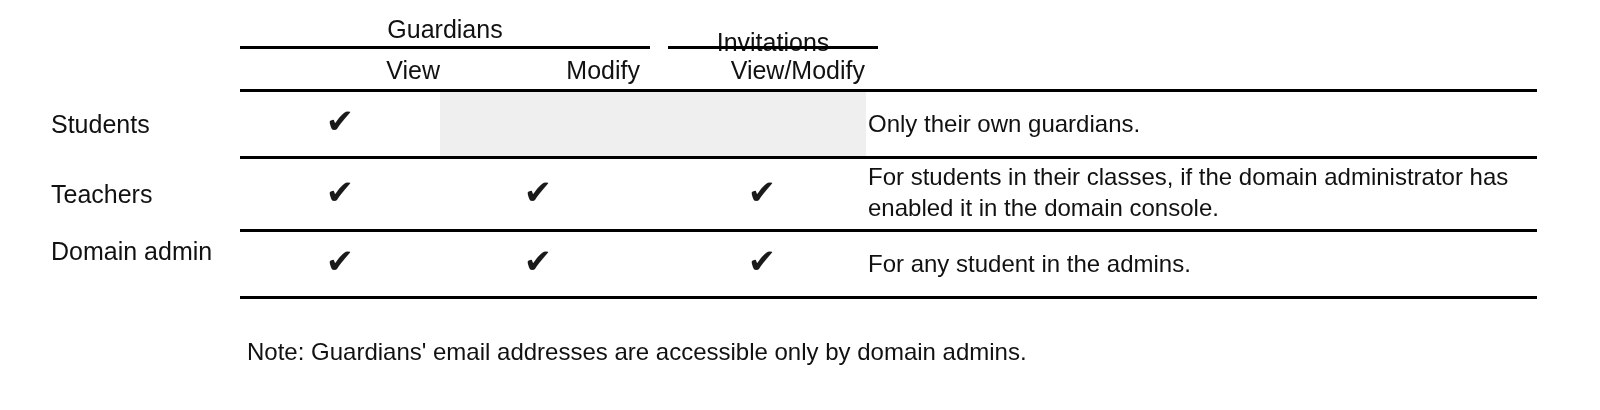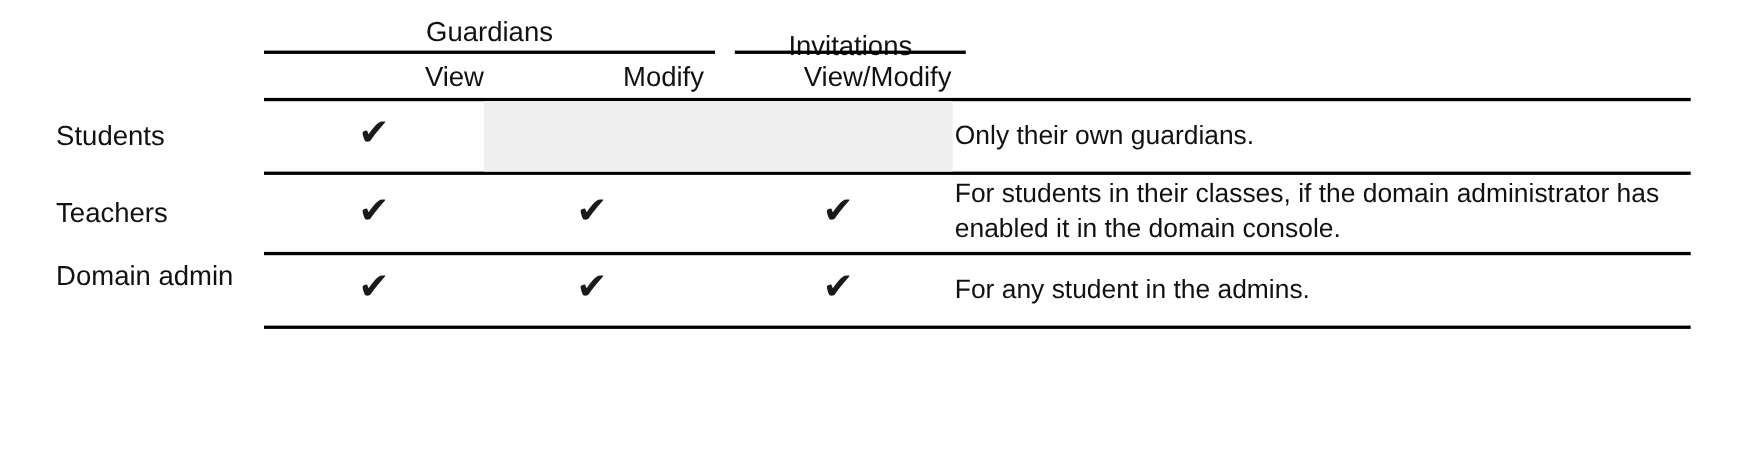--- a/index.html
+++ b/index.html
@@ -184,14 +184,15 @@
   </div>
 
   <div class="row" id="row-admin">
     <div class="row-label">Domain admin</div>
     <div class="check c-view">✔</div>
     <div class="check c-modify">✔</div>
     <div class="check c-invite">✔</div>
     <div class="row-note">For any student in the admins.</div>
   </div>
 
+  <div id="footnote">Note: Guardians' email addresses are accessible only by domain admins.</div>
 
 </div>
 
 </body></html>

